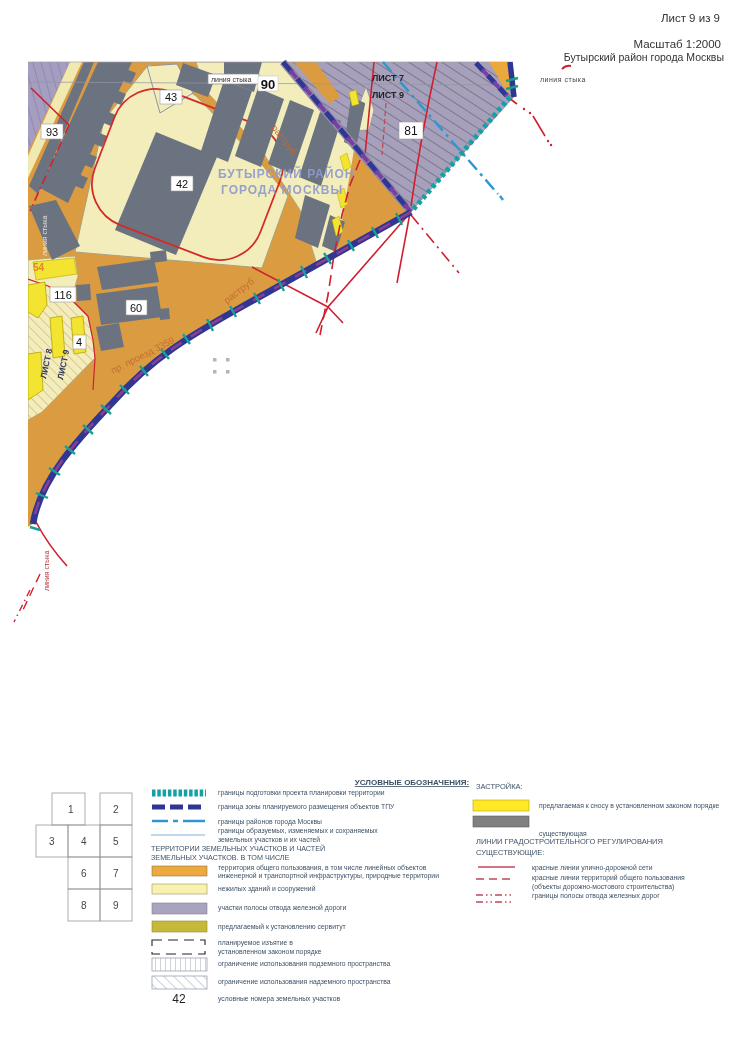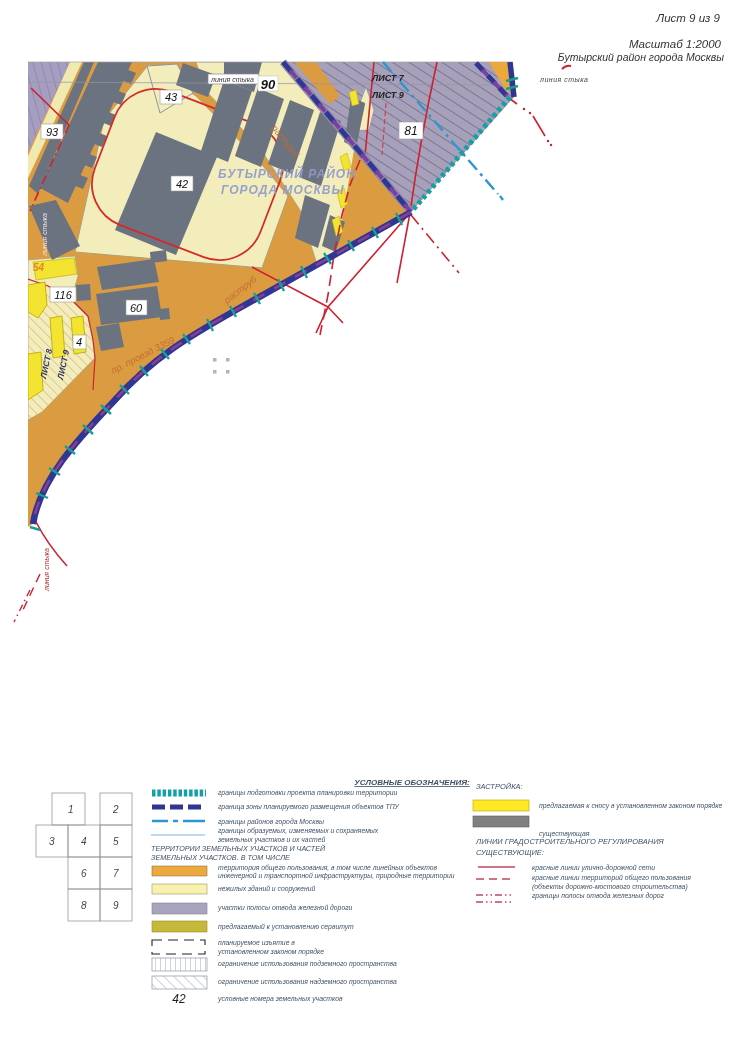--- a/index.html
+++ b/index.html
@@ -1,17 +1,17 @@
 <!DOCTYPE html>
 <html><head>
 <meta charset="utf-8">
 <style>
   html,body{margin:0;padding:0;background:#fff;}
   #page{position:relative;width:746px;height:1059px;background:#ffffff;overflow:hidden;
-        font-family:"Liberation Sans", sans-serif;font-style:italic;}
+        font-family:"Liberation Sans", sans-serif;}
   svg{position:absolute;left:0;top:0;}
   text{font-family:"Liberation Sans", sans-serif;}
 </style>
 </head>
 <body>
 <div id="page">
 <svg width="746" height="1059" viewBox="0 0 746 1059">
 <defs>
 
   <pattern id="railHatch" width="9" height="9" patternUnits="userSpaceOnUse" patternTransform="rotate(33)">

